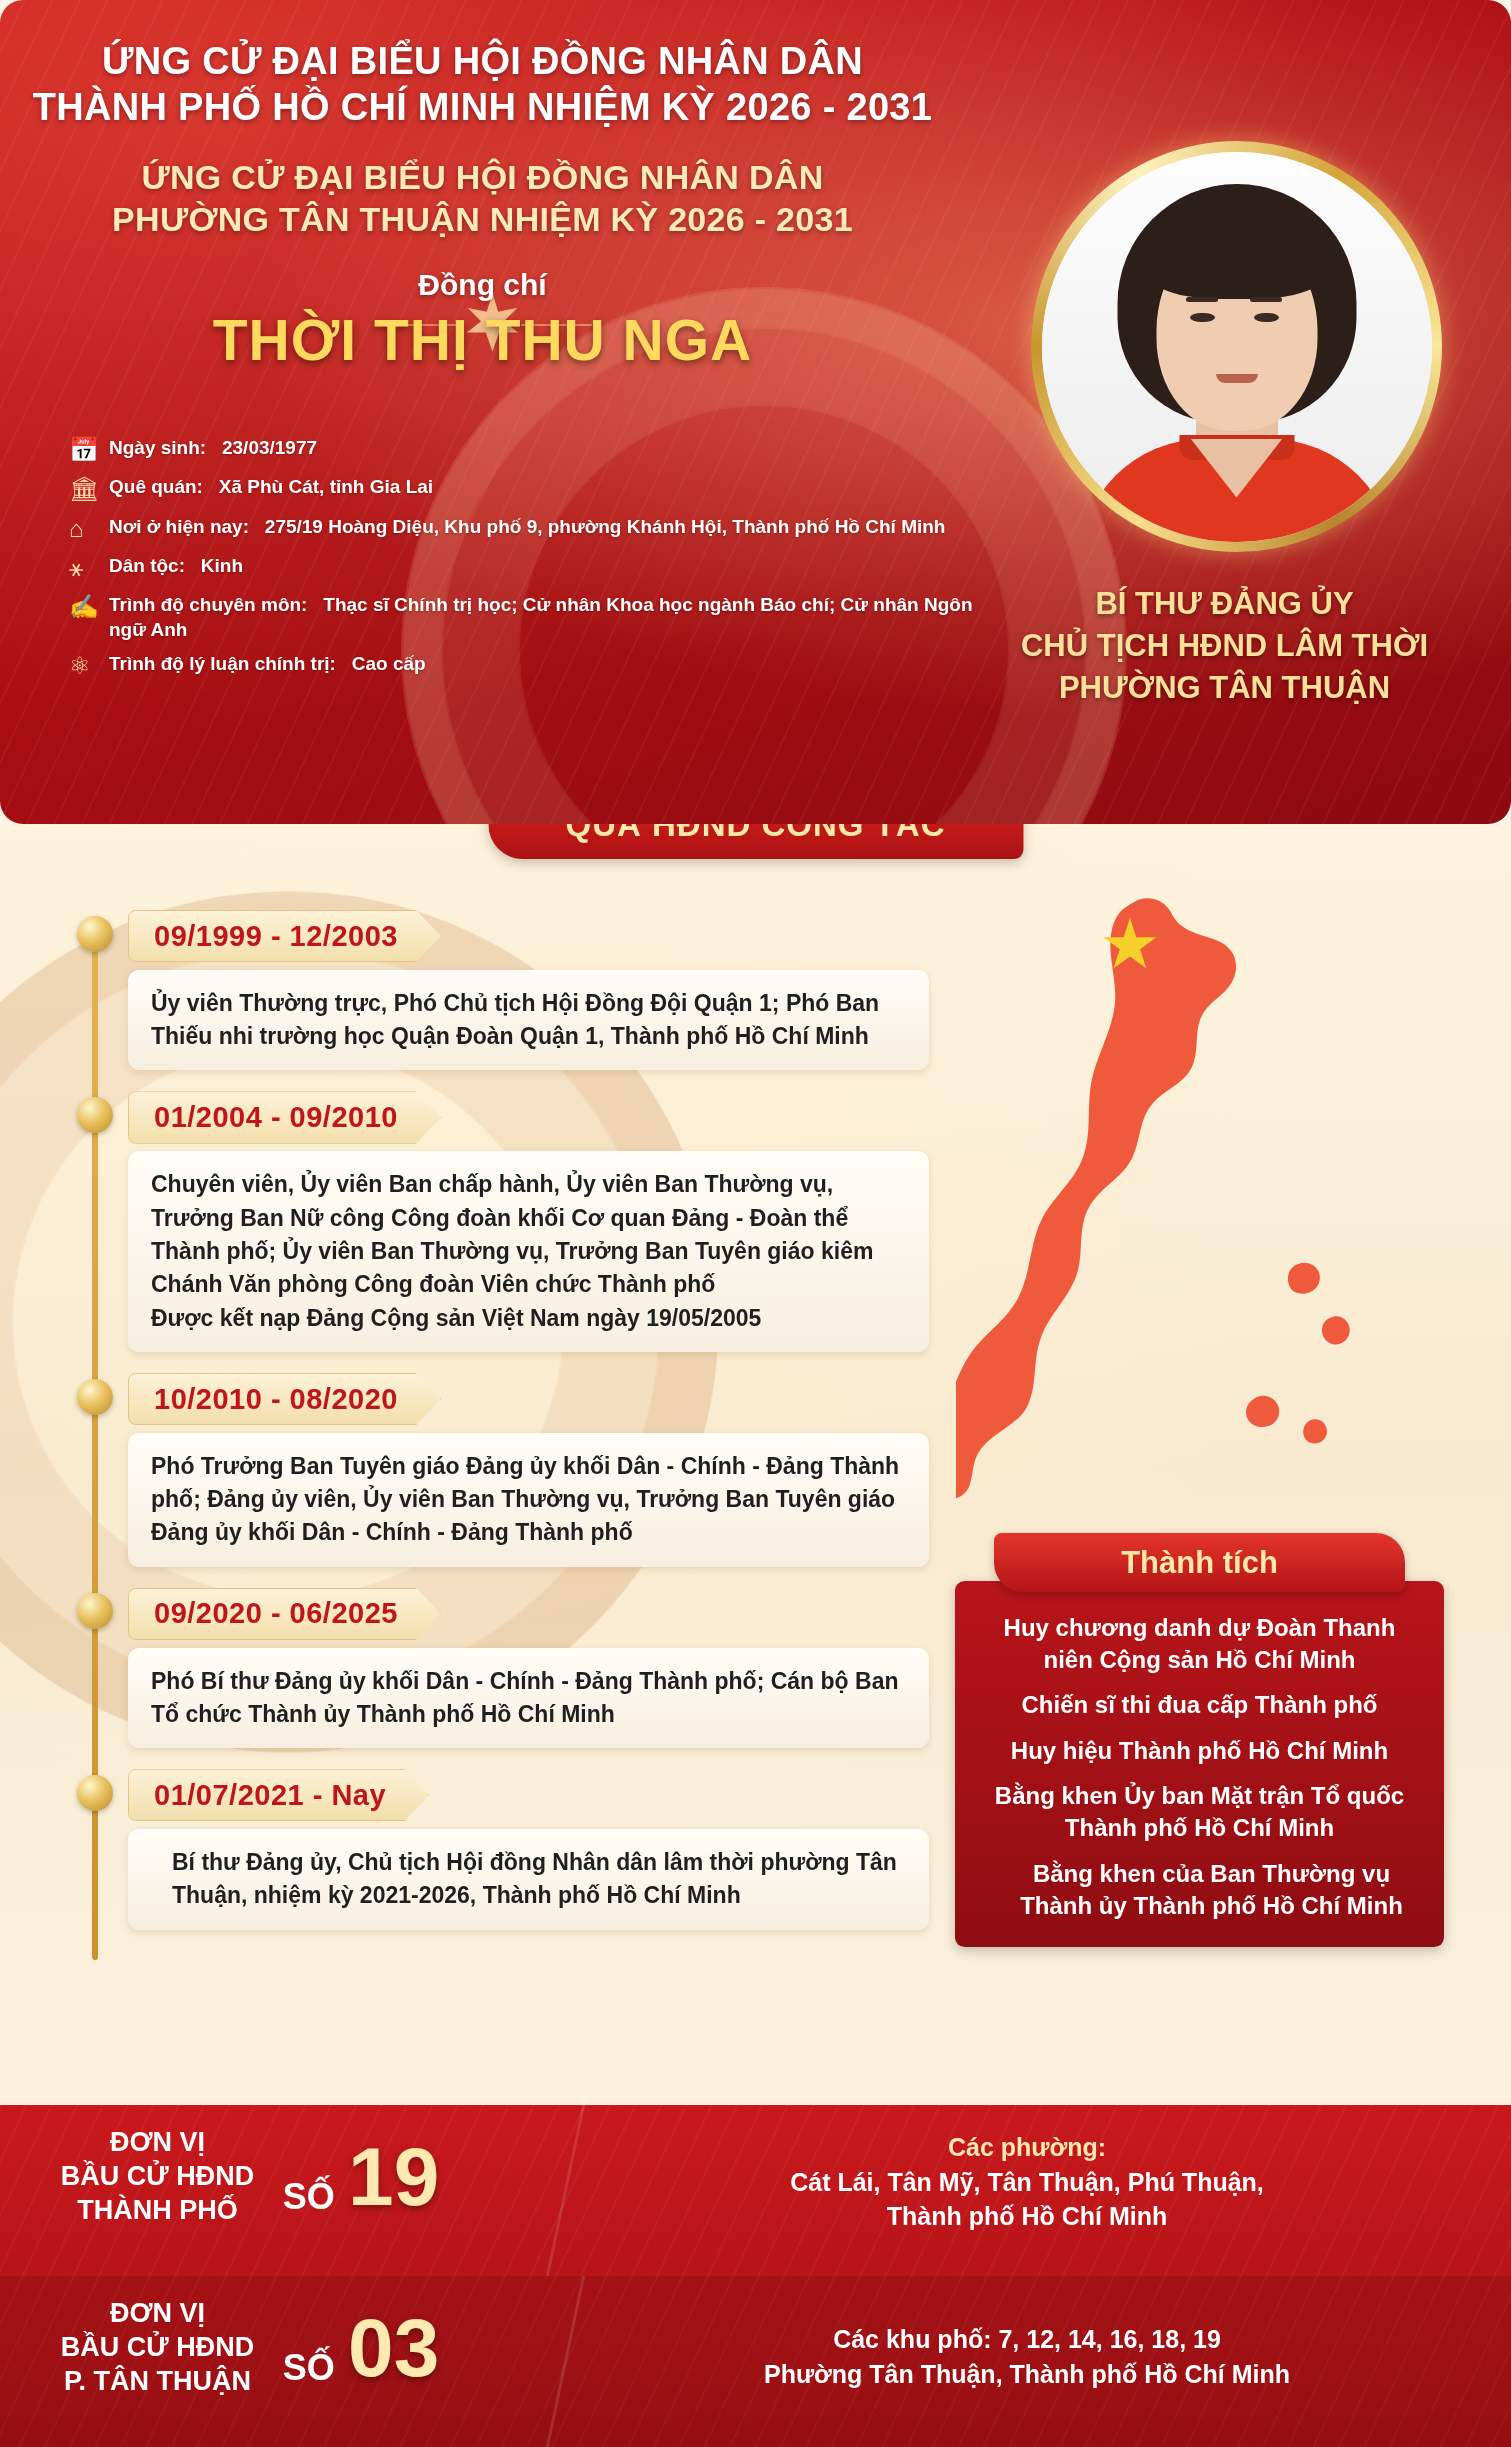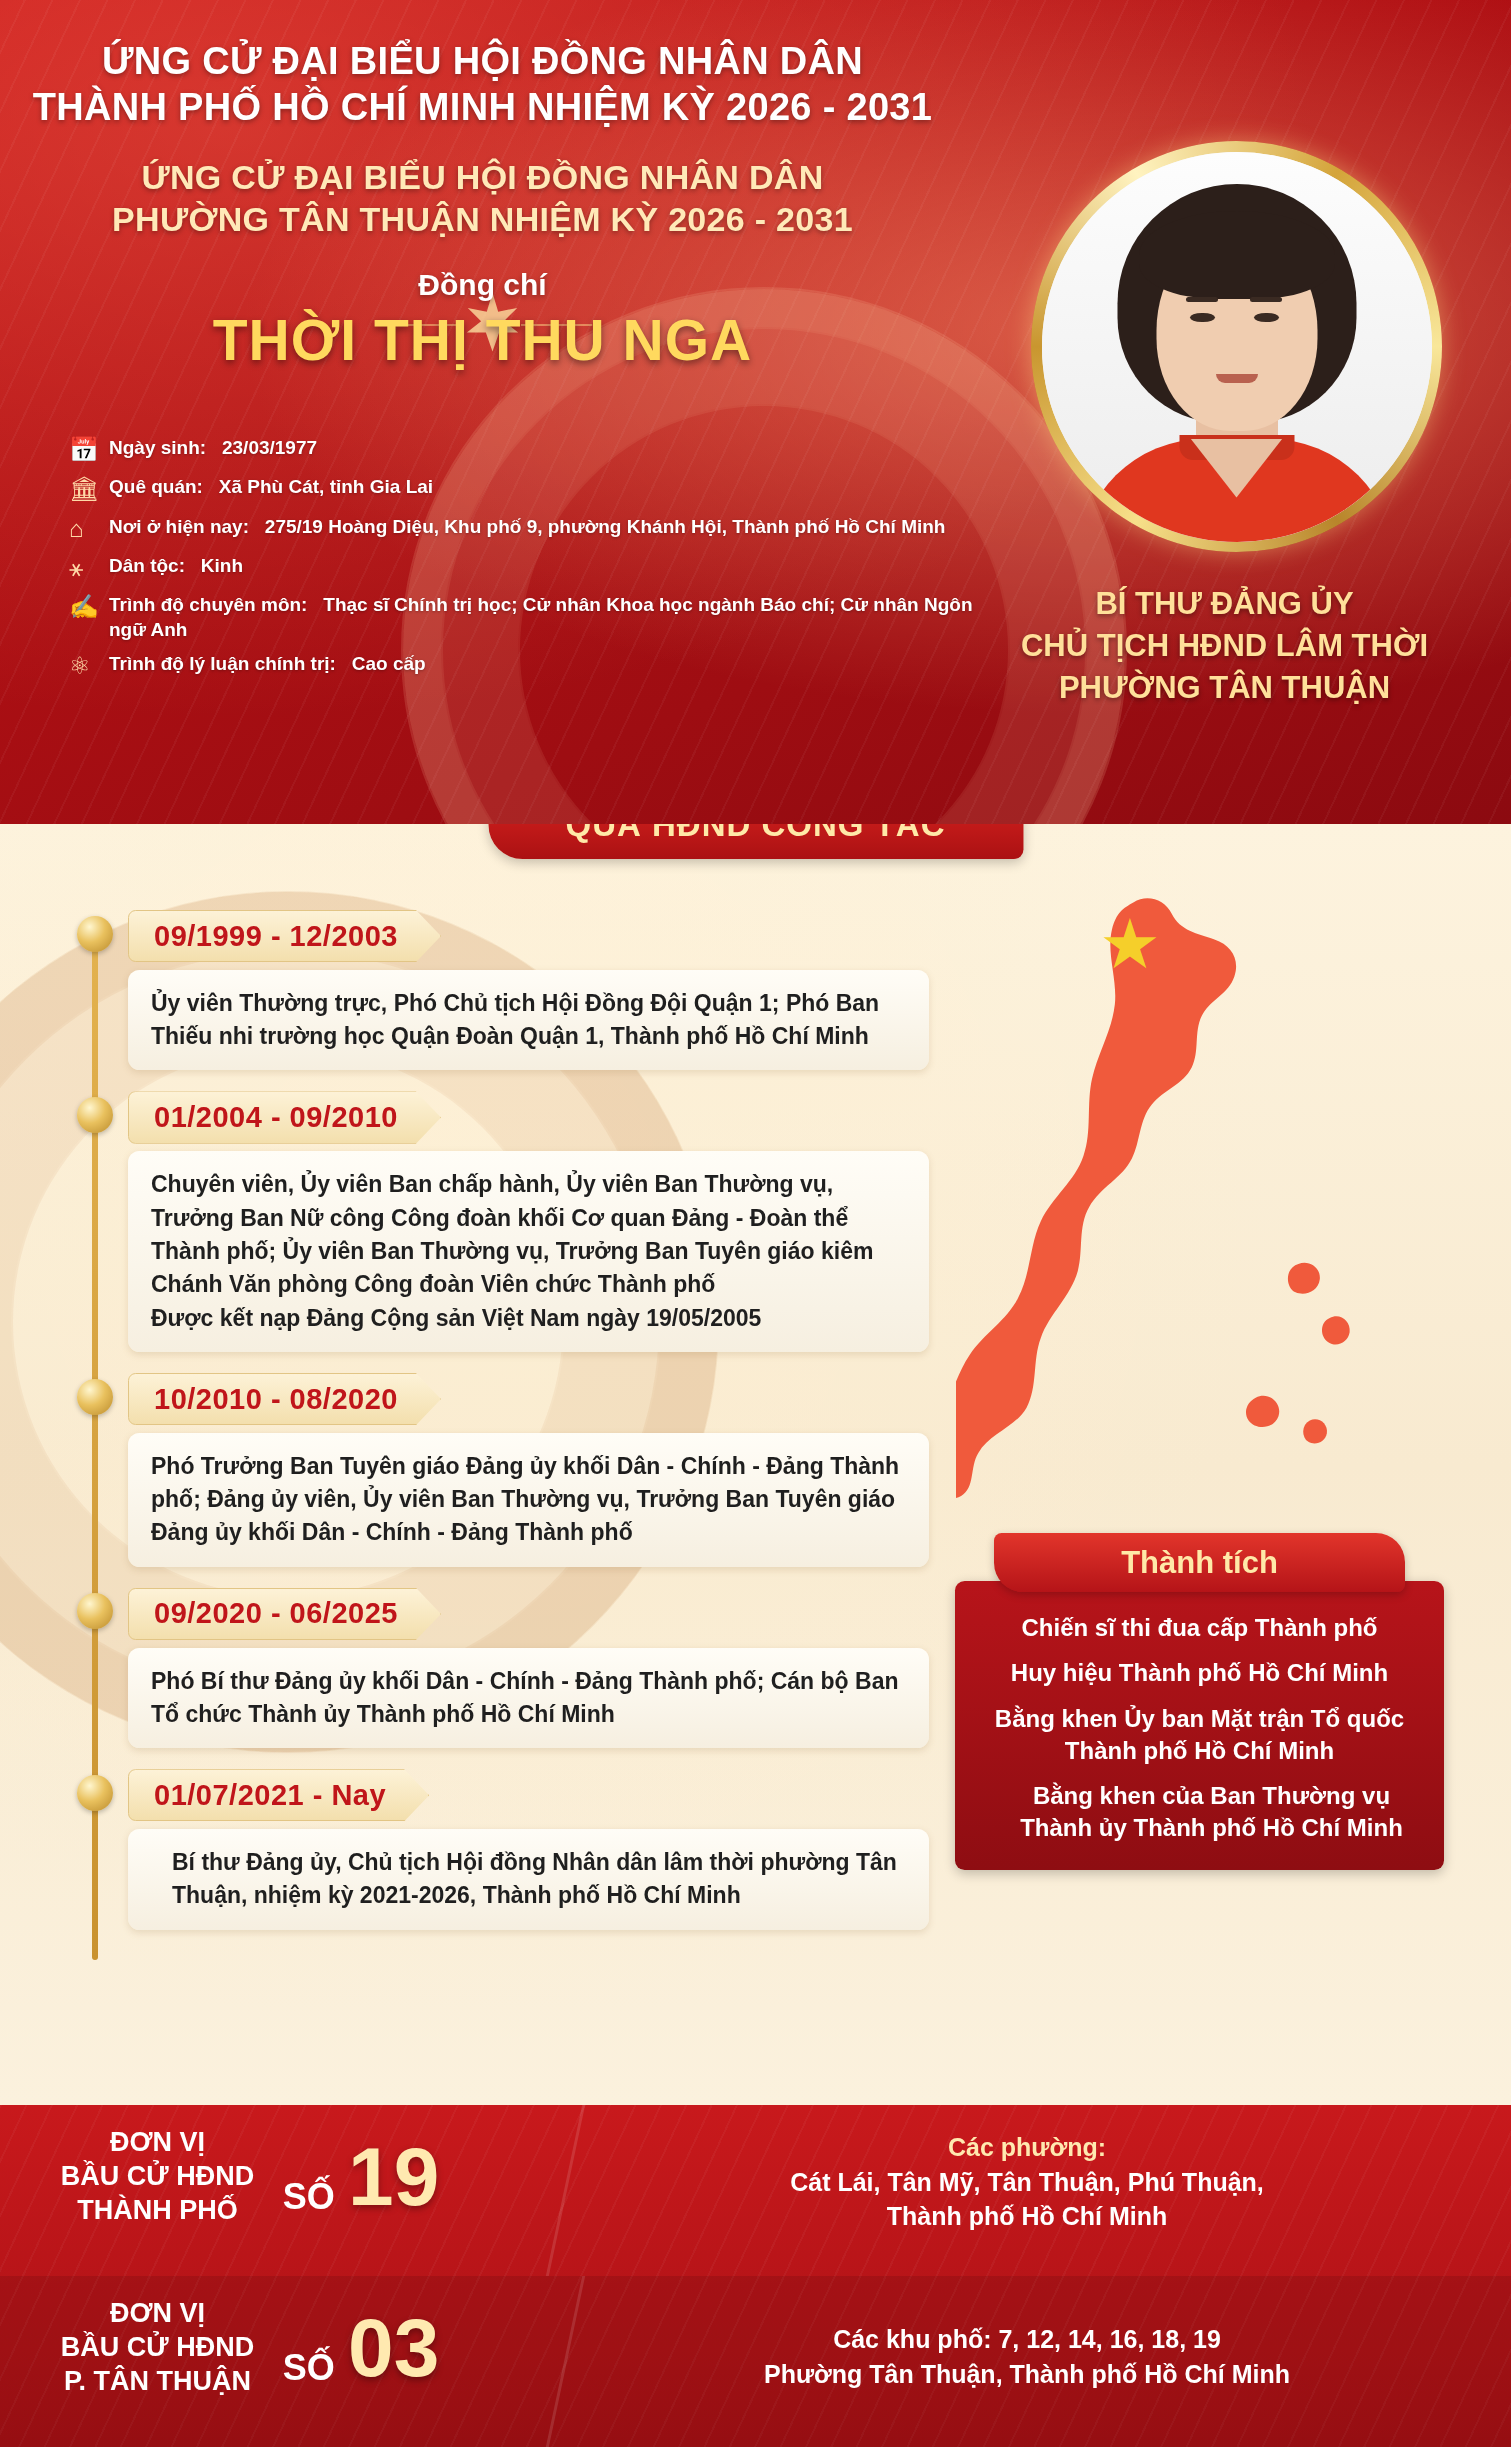--- a/index.html
+++ b/index.html
@@ -18,20 +18,21 @@
 
   
   .header {
     position: relative;
     height: 824px;
     background:
       radial-gradient(ellipse at 72% 40%, rgba(255,150,110,0.55) 0%, rgba(215,35,25,0.0) 55%),
       radial-gradient(ellipse at 15% 15%, rgba(255,120,90,0.35) 0%, rgba(190,20,20,0) 60%),
       linear-gradient(160deg, #c9171a 0%, #b21014 35%, #9e0d12 70%, #8c0a10 100%);
     overflow: hidden;
+    border-radius: 23px;
   }
   .header:before {
     content: "";
     position: absolute;
     left: -5%; top: -10%;
     width: 110%; height: 130%;
     background:
       repeating-linear-gradient(115deg, rgba(255,255,255,0.045) 0px, rgba(255,255,255,0.045) 1.9px, rgba(255,255,255,0) 1.9px, rgba(255,255,255,0) 25px);
     pointer-events: none;
   }
@@ -558,20 +559,21 @@
         <div class="tl-date">01/07/2021 - Nay</div>
         <div class="tl-card" style="white-space: pre-line; padding-left: 44px;">Bí thư Đảng ủy, Chủ tịch Hội đồng Nhân dân lâm thời phường Tân Thuận, nhiệm kỳ 2021-2026, Thành phố Hồ Chí Minh</div>
       </div>
     </div>
 
     <div class="ach">
       <div class="ach-banner">
         <span>Thành tích</span>
       </div>
       <div class="ach-box">
+        <div class="ach-item">Huy chương danh dự Đoàn Thanh niên Cộng sản Hồ Chí Minh</div>
         <div class="ach-item">Chiến sĩ thi đua cấp Thành phố</div>
         <div class="ach-item">Huy hiệu Thành phố Hồ Chí Minh</div>
         <div class="ach-item">Bằng khen Ủy ban Mặt trận Tổ quốc Thành phố Hồ Chí Minh</div>
         <div class="ach-item">Bằng khen của Ban Thường vụ Thành ủy Thành phố Hồ Chí Minh</div>
       </div>
     </div>
 
   </div>
 
   <div class="footer">

